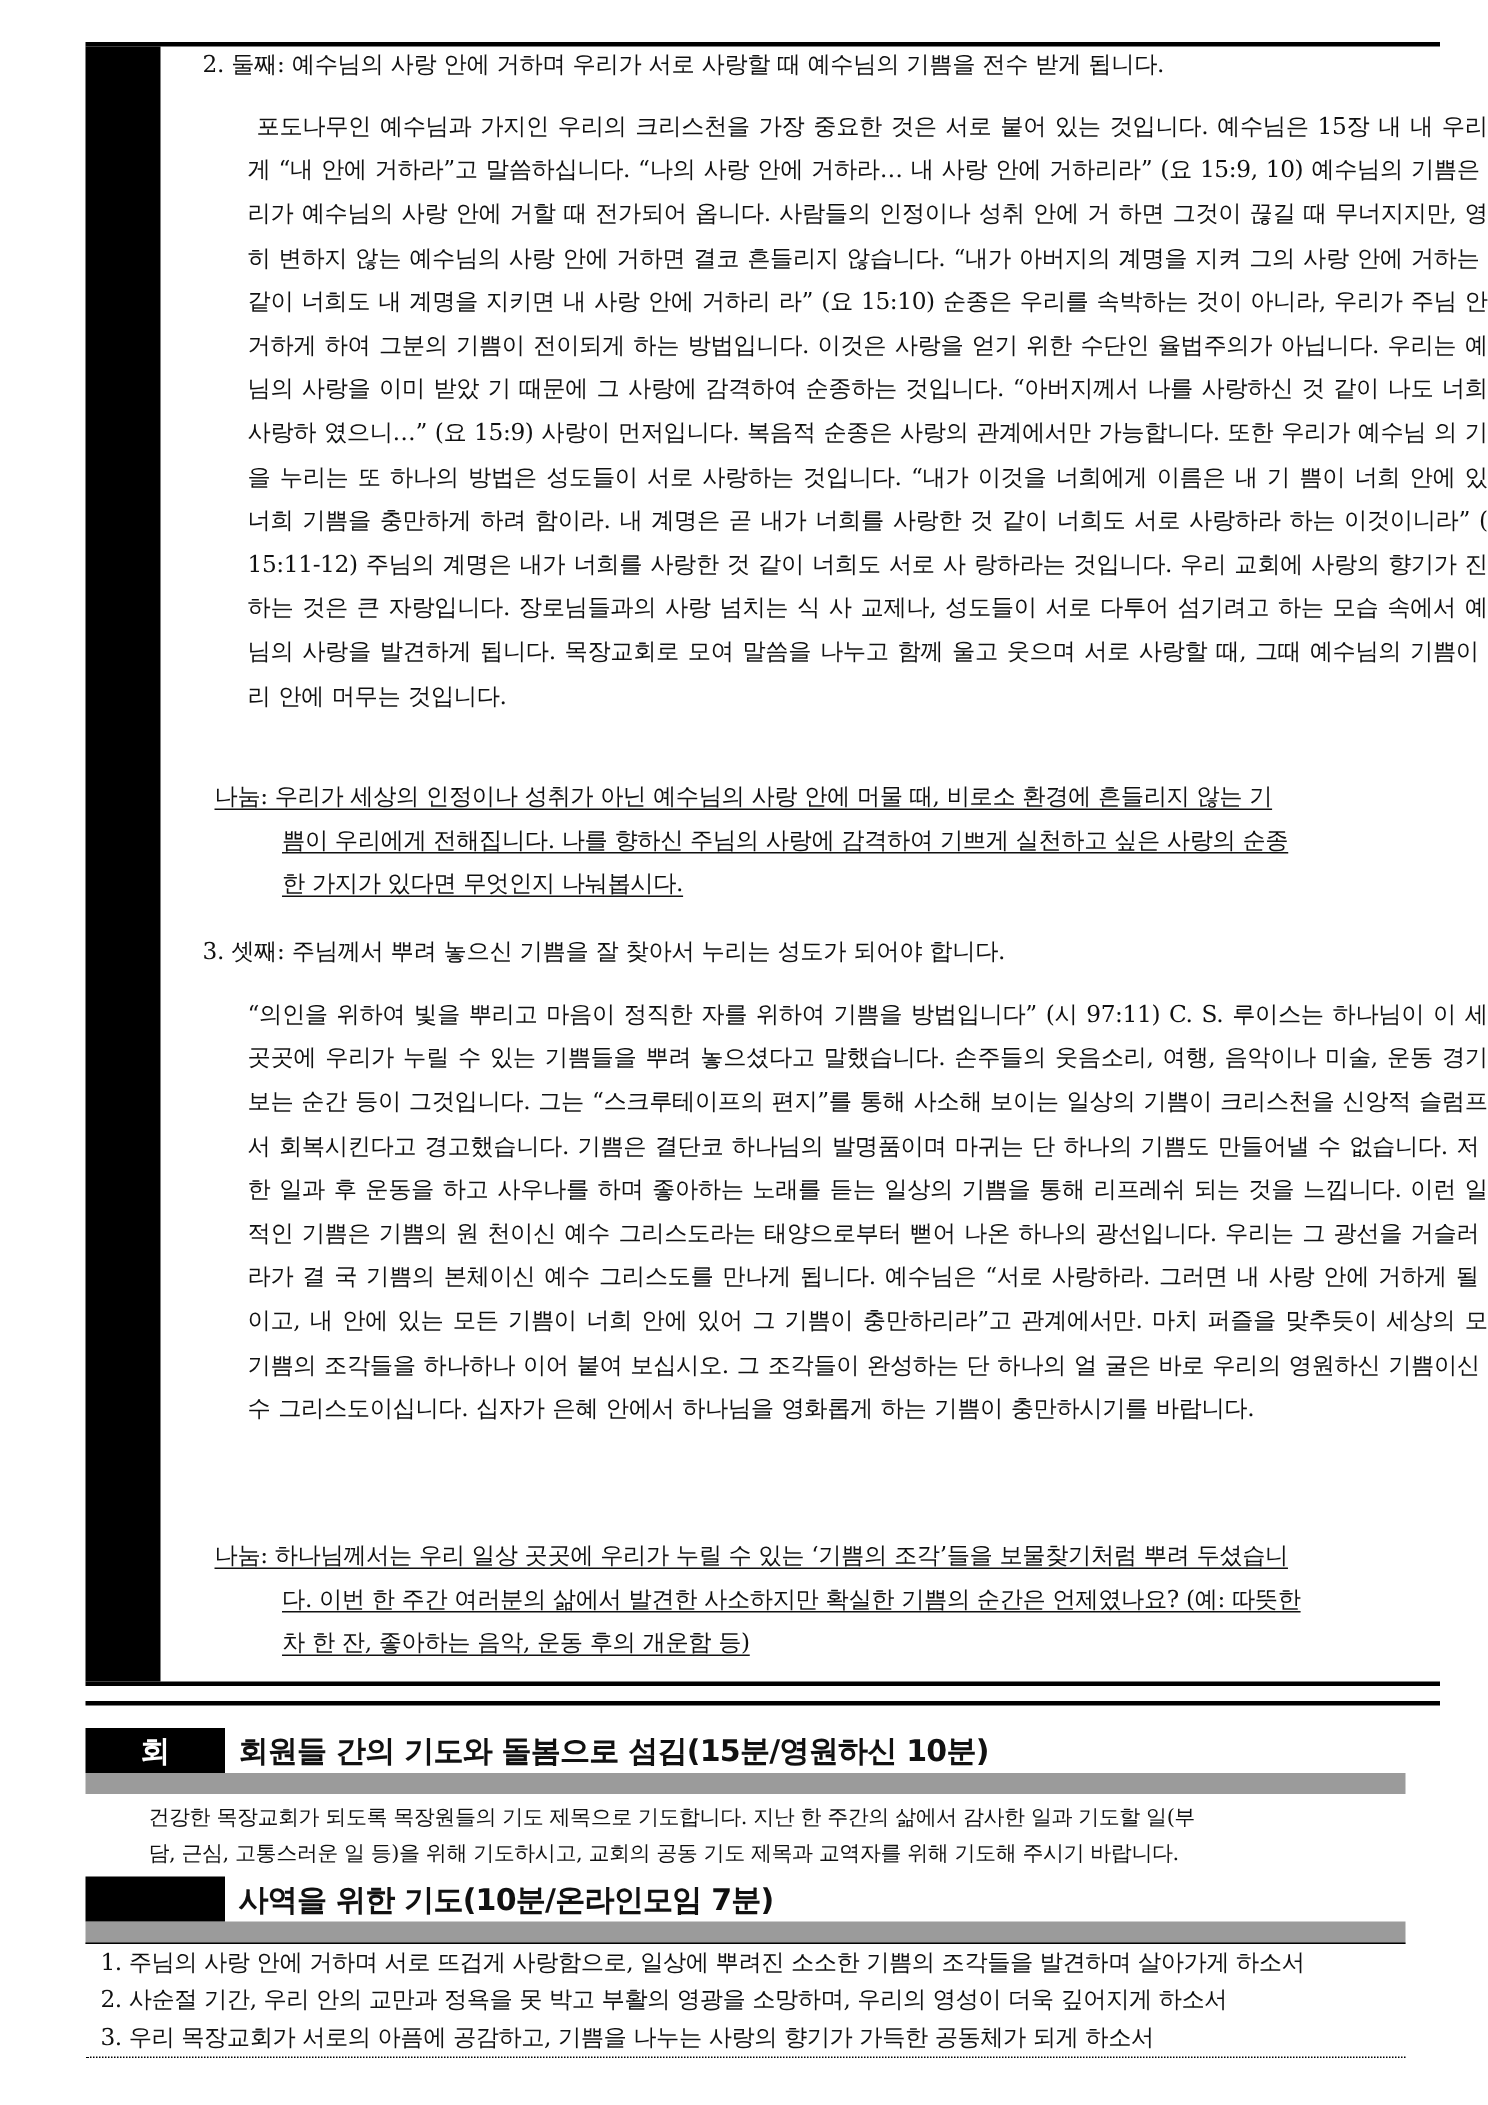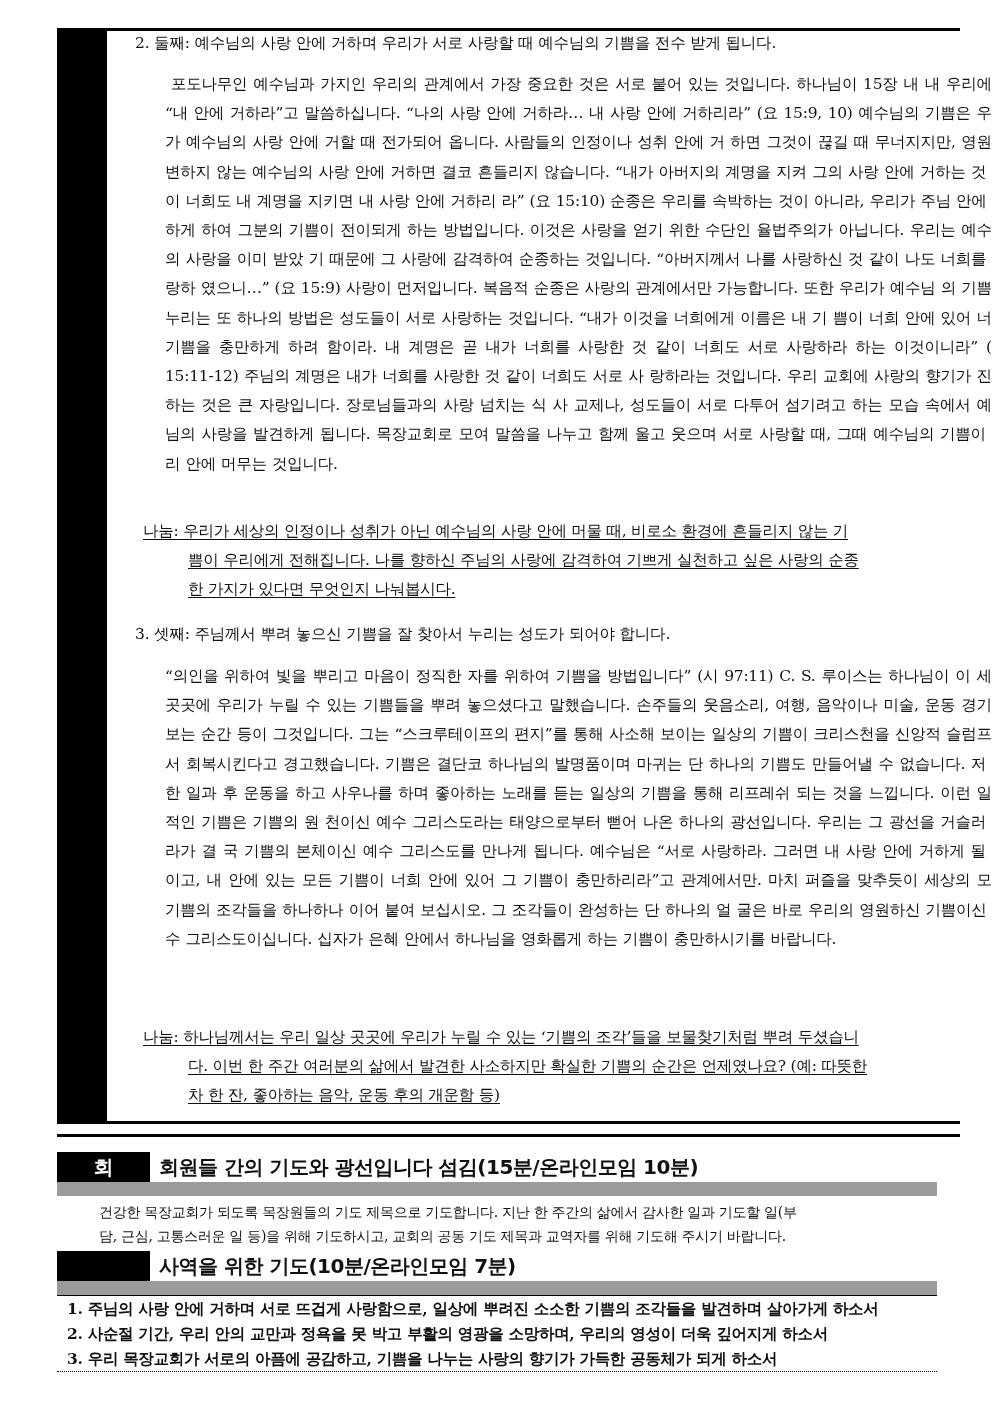--- a/index.html
+++ b/index.html
@@ -149,21 +149,20 @@
     .prayer-gray {
       height: 14px;
       background: #9b9b9b;
       border-bottom: 1px solid #000;
     }
     .prayer-list {
       margin: 0;
       padding: 0;
       list-style: none;
       border-bottom: 1px dotted #000;
-      font-weight: bold;
     }
     .prayer-item {
       font-size: 15.5px;
       line-height: 25px;
       padding-left: 10px;
       white-space: nowrap;
       letter-spacing: -0.3px;
     }
   </style>
 </head>
@@ -171,21 +170,21 @@
 
 <div class="page">
 
   <div class="upper-block">
     <div class="left-bar"></div>
     <div class="upper-content">
 
       <div class="point-heading" style="top:0px;">2. 둘째: 예수님의 사랑 안에 거하며 우리가 서로 사랑할 때 예수님의 기쁨을 전수 받게 됩니다.</div>
 
       <div class="para" style="top:39px;">
-        <span class="indent"></span><span>포도나무인 예수님과 가지인 우리의 관계에서 가장 중요한 것은 서로 붙어 있는 것입니다. 하나님이 15장 내</span>
+        <span class="indent"></span><span>포도나무인 예수님과 가지인 우리의 크리스천을 가장 중요한 것은 서로 붙어 있는 것입니다. 예수님은 15장 내</span>
         <span>내 우리에게 “내 안에 거하라”고 말씀하십니다. “나의 사랑 안에 거하라… 내 사랑 안에 거하리라” (요 15:9,</span>
         <span>10) 예수님의 기쁨은 우리가 예수님의 사랑 안에 거할 때 전가되어 옵니다. 사람들의 인정이나 성취 안에 거</span>
         <span>하면 그것이 끊길 때 무너지지만, 영원히 변하지 않는 예수님의 사랑 안에 거하면 결코 흔들리지 않습니다.</span>
         <span>“내가 아버지의 계명을 지켜 그의 사랑 안에 거하는 것 같이 너희도 내 계명을 지키면 내 사랑 안에 거하리</span>
         <span>라” (요 15:10) 순종은 우리를 속박하는 것이 아니라, 우리가 주님 안에 거하게 하여 그분의 기쁨이 전이되게</span>
         <span>하는 방법입니다. 이것은 사랑을 얻기 위한 수단인 율법주의가 아닙니다. 우리는 예수님의 사랑을 이미 받았</span>
         <span>기 때문에 그 사랑에 감격하여 순종하는 것입니다. “아버지께서 나를 사랑하신 것 같이 나도 너희를 사랑하</span>
         <span>였으니…” (요 15:9) 사랑이 먼저입니다. 복음적 순종은 사랑의 관계에서만 가능합니다. 또한 우리가 예수님</span>
         <span>의 기쁨을 누리는 또 하나의 방법은 성도들이 서로 사랑하는 것입니다. “내가 이것을 너희에게 이름은 내 기</span>
         <span>쁨이 너희 안에 있어 너희 기쁨을 충만하게 하려 함이라. 내 계명은 곧 내가 너희를 사랑한 것 같이 너희도</span>
@@ -225,21 +224,21 @@
       </div>
 
     </div>
   </div>
 
   <div class="separator-line"></div>
 
   <div class="section" style="top:1152px;">
     <div class="sec-head">
       <div class="sec-tag">회</div>
-      <div class="sec-title">회원들 간의 기도와 광선입니다 섬김(15분/온라인모임 10분)</div>
+      <div class="sec-title">회원들 간의 기도와 돌봄으로 섬김(15분/영원하신 10분)</div>
     </div>
     <div class="sec-gray"></div>
     <div class="sec-body">
       <span class="sec-body-line">건강한 목장교회가 되도록 목장원들의 기도 제목으로 기도합니다. 지난 한 주간의 삶에서 감사한 일과 기도할 일(부</span>
       <span class="sec-body-line">담, 근심, 고통스러운 일 등)을 위해 기도하시고, 교회의 공동 기도 제목과 교역자를 위해 기도해 주시기 바랍니다.</span>
     </div>
   </div>
 
   <div class="section" style="top:1251px;">
     <div class="sec-head">

